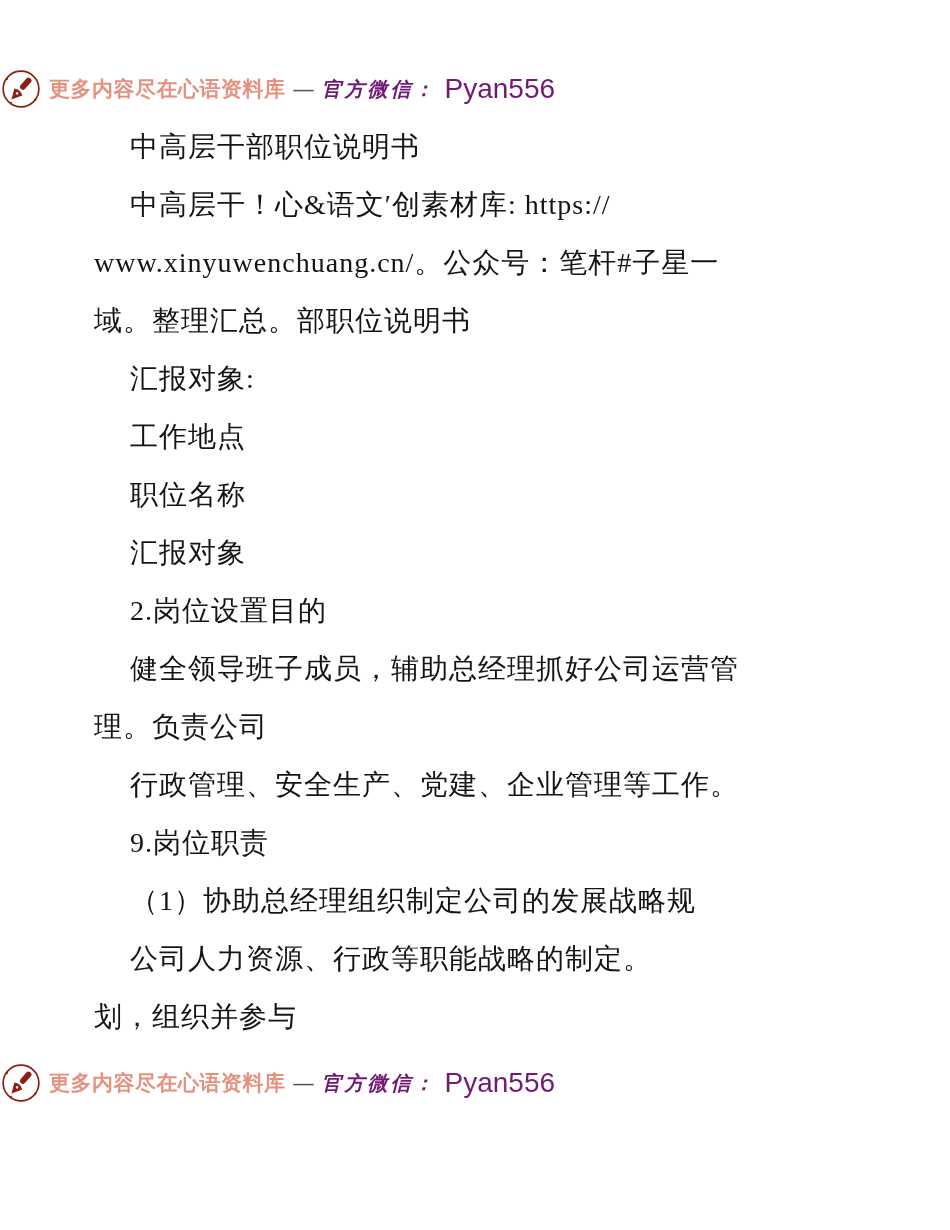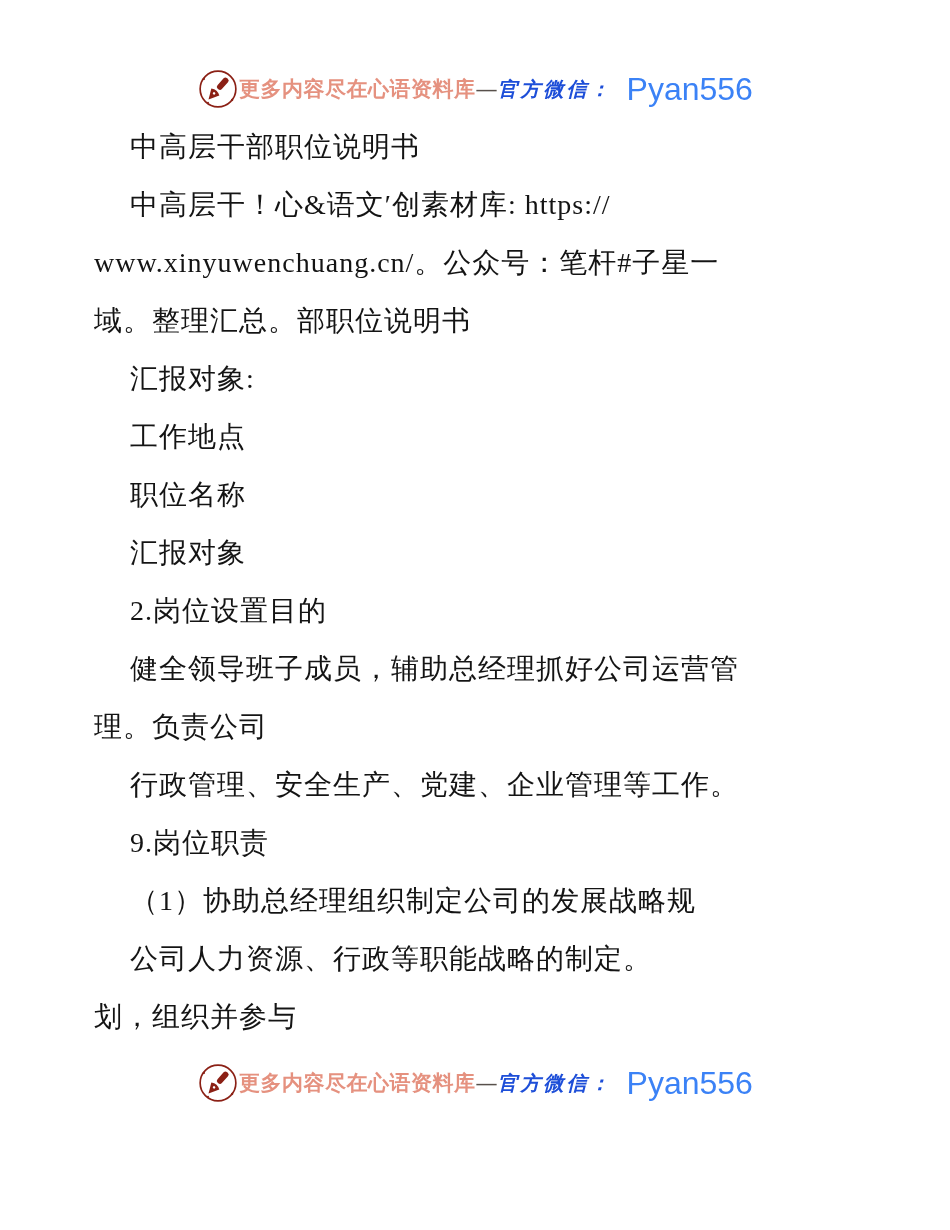--- a/index.html
+++ b/index.html
@@ -8,21 +8,21 @@
     position:relative;
     width:950px; height:1230px;
     background:#ffffff;
     overflow:hidden;
     font-family:"Liberation Serif", serif;
   }
   
   .watermark {
     display:flex;
     align-items:center;
-    justify-content:center;
+    gap:7px;
     height:46px;
     white-space:nowrap;
   }
   .wm-header { margin-top:66px; }
   .wm-footer { margin-top:14px; }
   .wm-logo { width:42px; height:42px; flex:0 0 auto; }
   .wm-brand {
     font-family:"Liberation Serif", serif;
     font-weight:bold;
     font-size:21px;
@@ -35,27 +35,27 @@
     font-size:20px;
     color:#58504b;
     margin:0 1px;
   }
   .wm-label {
     font-family:"Liberation Serif", serif;
     font-style:italic;
     font-weight:600;
     font-size:20px;
     letter-spacing:3px;
-    color:#1d4ed8;
+    color:#701a75;
   }
   .wm-id {
     font-family:"Liberation Sans", sans-serif;
-    font-size:32px;
-    color:#3b82f6;
-    margin-left:14px;
+    font-size:28px;
+    color:#701a75;
+    margin-left:1px;
   }
   
   .doc-body {
     margin-top:6px;
     padding-left:94px;
     padding-right:30px;
     color:#141414;
   }
   .doc-line {
     font-family:"Liberation Serif", serif;

